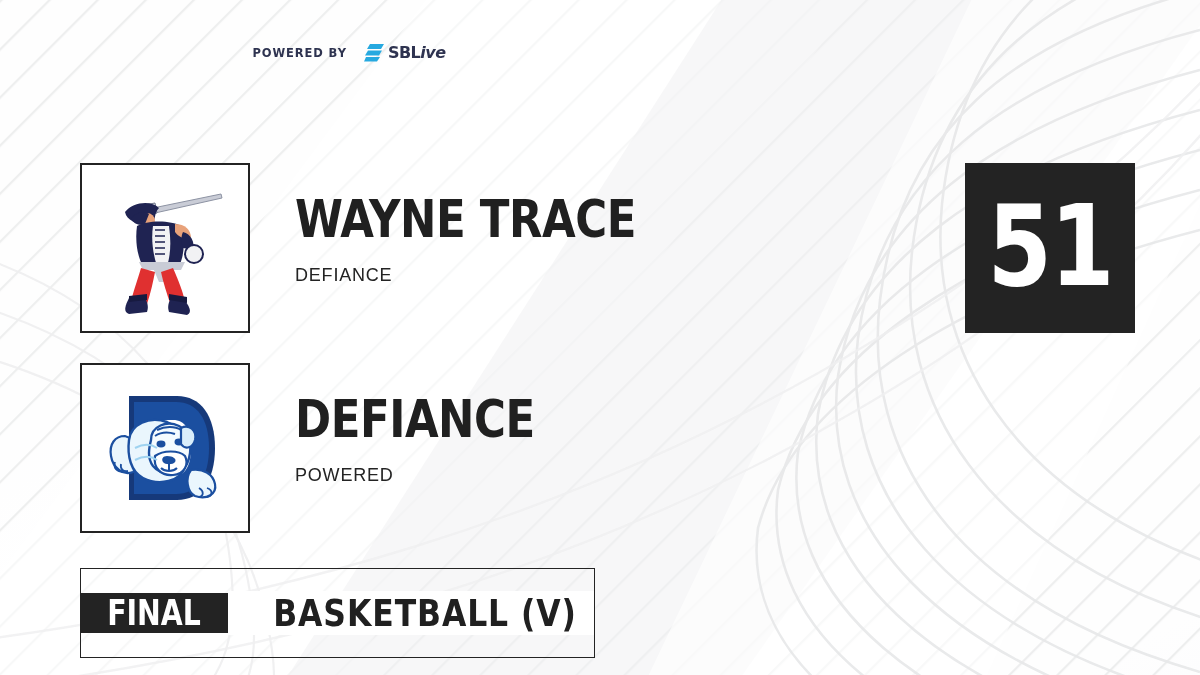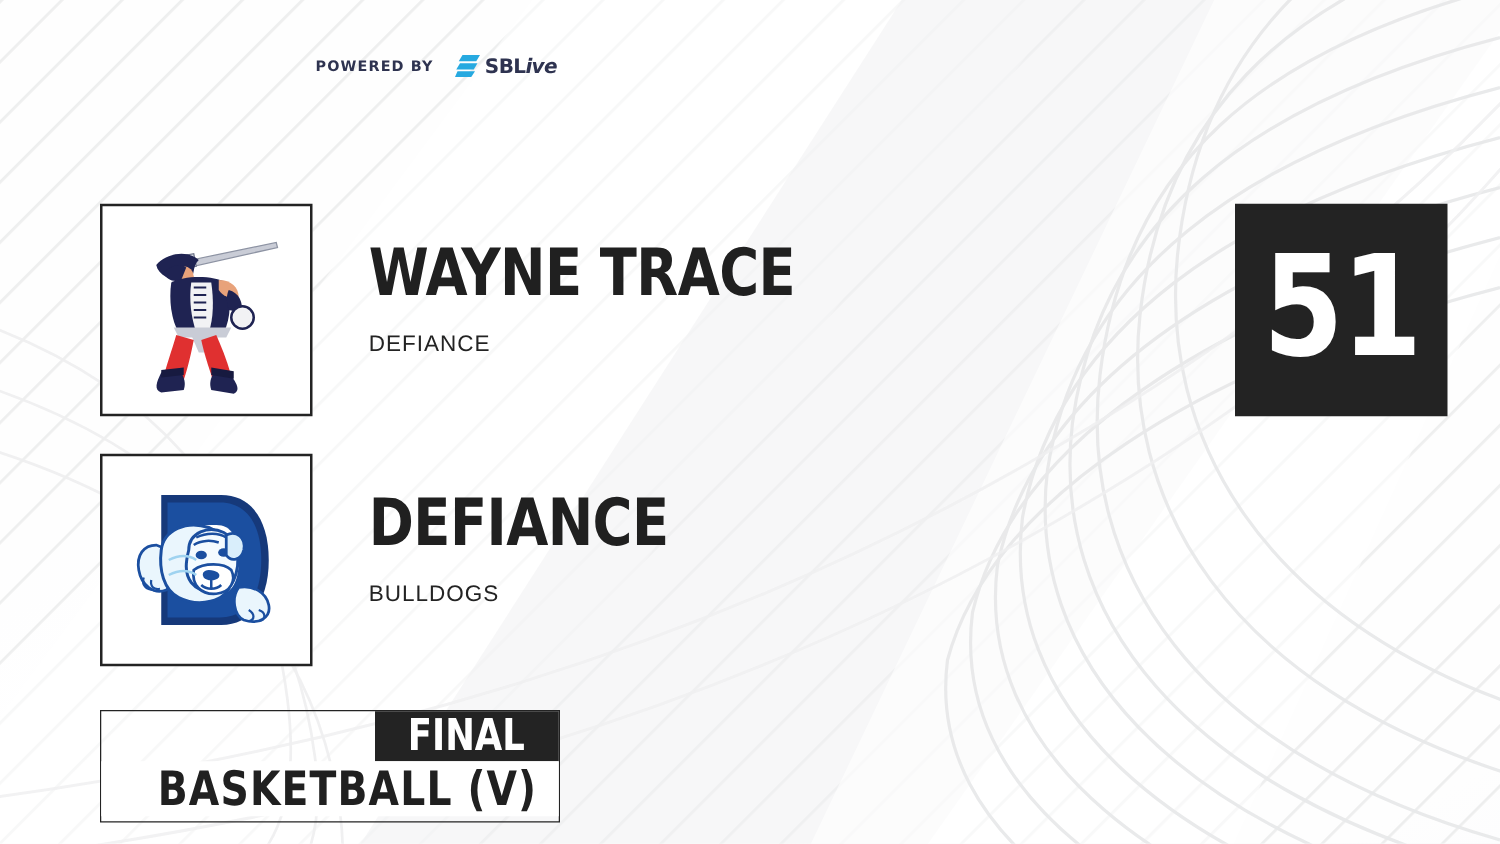--- a/index.html
+++ b/index.html
@@ -84,44 +84,43 @@
   .team-mascot {
     font-family:"Liberation Sans", sans-serif;
     font-size:18px;
     letter-spacing:0.8px;
     color:#232323;
     margin-top:20px;
   }
 
   
   .score-box {
-    position:absolute; left:988px;
+    position:absolute; left:965px;
     width:170px; height:170px;
     background:#232323;
     display:flex; align-items:center; justify-content:center;
   }
   .score-box.row1 { top:163px; }
   .score-box.row2 { top:363px; }
   .score-val {
     font-family:"DejaVu Sans Condensed","DejaVu Sans", sans-serif;
     font-weight:700;
     font-size:112px;
     color:#ffffff;
     line-height:1;
     letter-spacing:-2px;
     transform:scaleX(0.92) translateY(-2px);
   }
 
   
   .status-bar {
     position:absolute; left:80px; top:568px;
     height:90px;
-    display:flex; align-items:flex-end;
+    display:flex; align-items:center;
     border:1.5px solid #232323;
-    flex-direction:column;
   }
   .status-chip {
     background:#232323;
     color:#ffffff;
     width:147px;
     display:flex; align-items:center; justify-content:center;
   }
   .status-chip span {
     font-family:"DejaVu Sans Condensed","DejaVu Sans", sans-serif;
     font-weight:700; font-size:35px; letter-spacing:0px;
@@ -298,21 +297,21 @@
           <path d="M60 58 C66 54 74 54 80 56 M62 52 C70 48 80 48 86 52" fill="none" stroke="#1b4fa0" stroke-width="2"></path>
 
           <path d="M86 50 C94 46 102 52 100 62 C98 70 90 72 86 66 Z" fill="#d9eefb" stroke="#1b4fa0" stroke-width="2.2"></path>
 
           <path d="M40 70 C48 66 56 66 62 70 M40 82 C48 78 56 78 62 82" fill="none" stroke="#9fd3f0" stroke-width="2"></path>
         </g>
       </svg>
     </div>
     <div class="team-meta">
       <div class="team-name">DEFIANCE</div>
-      <div class="team-mascot">BULLDOGS</div>
+      <div class="team-mascot">POWERED</div>
     </div>
   </div>
 
   <div class="score-box row1">
     <div class="score-val">51</div>
   </div>
 
   <div class="status-bar">
     <div class="status-chip">
       <span>FINAL</span>

